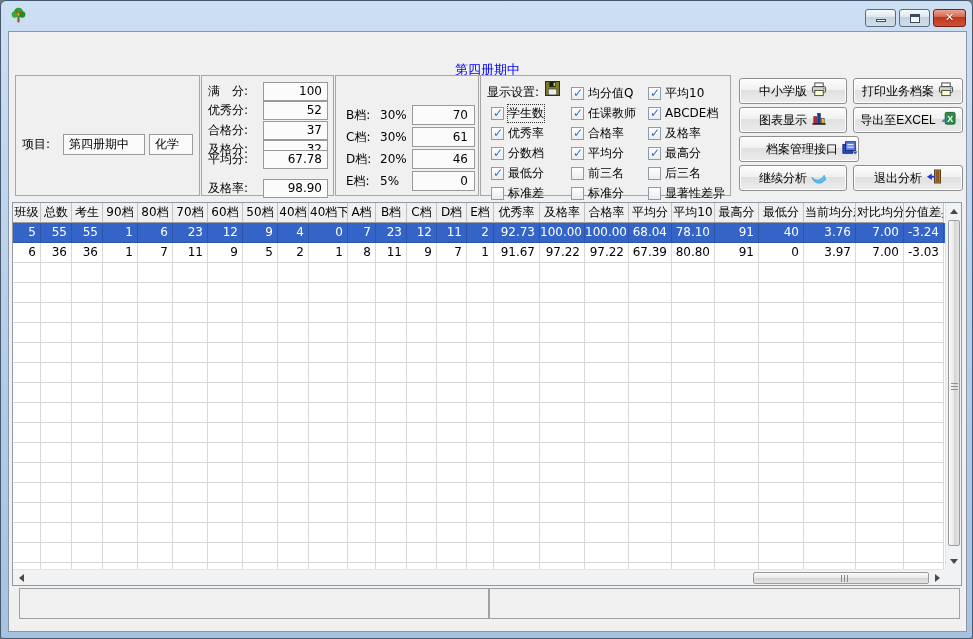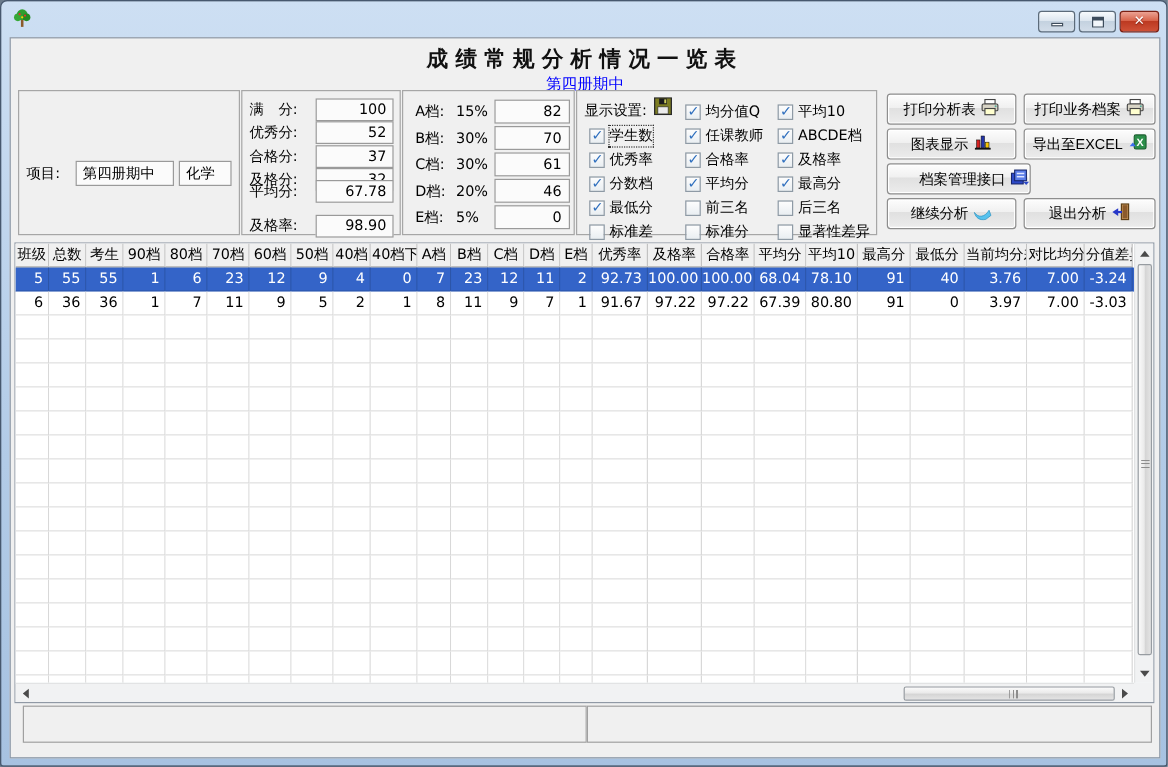--- a/index.html
+++ b/index.html
@@ -116,21 +116,20 @@
       <div class="win-btn">
           <span class="glyph-max"></span>
         </div>
       <div class="win-btn close">
           <span class="glyph-close">✕</span>
         </div>
     </div>
   </div>
 
   <div class="content">
-    <div class="page-title">成绩常规分析情况一览表</div>
     <div class="page-subtitle">第四册期中</div>
 
     <div class="panel p-info">
       <div class="info-row" style="top:58px;">
         <span class="lbl">项目:</span>
         <div class="fbox fld" style="width:82px;margin-left:5px;">第四册期中</div>
         <div class="fbox fld" style="width:44px;margin-left:4px;">化学</div>
       </div>
     </div>
 
@@ -155,25 +154,20 @@
           <span class="lbl">平均分:</span>
           <div class="fbox">67.78</div>
         </div>
         <div class="stat-row" style="top: 102.5px;">
           <span class="lbl">及格率:</span>
           <div class="fbox">98.90</div>
         </div>
       </div>
 
     <div class="panel p-bands" id="bands-panel">
-        <div class="band-row" style="top: 6px;">
-          <span class="b-lbl lbl">A档:</span>
-          <span class="b-pct">15%</span>
-          <div class="fbox">82</div>
-        </div>
         <div class="band-row" style="top: 28px;">
           <span class="b-lbl lbl">B档:</span>
           <span class="b-pct">30%</span>
           <div class="fbox">70</div>
         </div>
         <div class="band-row" style="top: 50px;">
           <span class="b-lbl lbl">C档:</span>
           <span class="b-pct">30%</span>
           <div class="fbox">61</div>
         </div>
@@ -268,21 +262,21 @@
           </label>
           <label class="chk">
             <span class="box"></span>
             <span class="txt">显著性差异</span>
           </label>
         </div>
     </div>
 
     <div id="actions">
         <button class="act-btn" style="left: 730px; top: 46px; width: 108px;">
-          <span>打印分析表</span>
+          <span>中小学版</span>
           <span><svg viewBox="0 0 16 16">
               <rect x="3.5" y="1" width="9" height="4" fill="#fff" stroke="#444"></rect>
               <rect x="1" y="5" width="14" height="6" rx="1" fill="#d8d4c6" stroke="#444"></rect>
               <rect x="3.5" y="9" width="9" height="5.5" fill="#ffffcf" stroke="#444"></rect>
               <circle cx="13" cy="7" r="0.9" fill="#5a9"></circle>
             </svg></span>
         </button>
         <button class="act-btn" style="left: 844px; top: 46px; width: 110px;">
           <span>打印业务档案</span>
           <span><svg viewBox="0 0 16 16">

